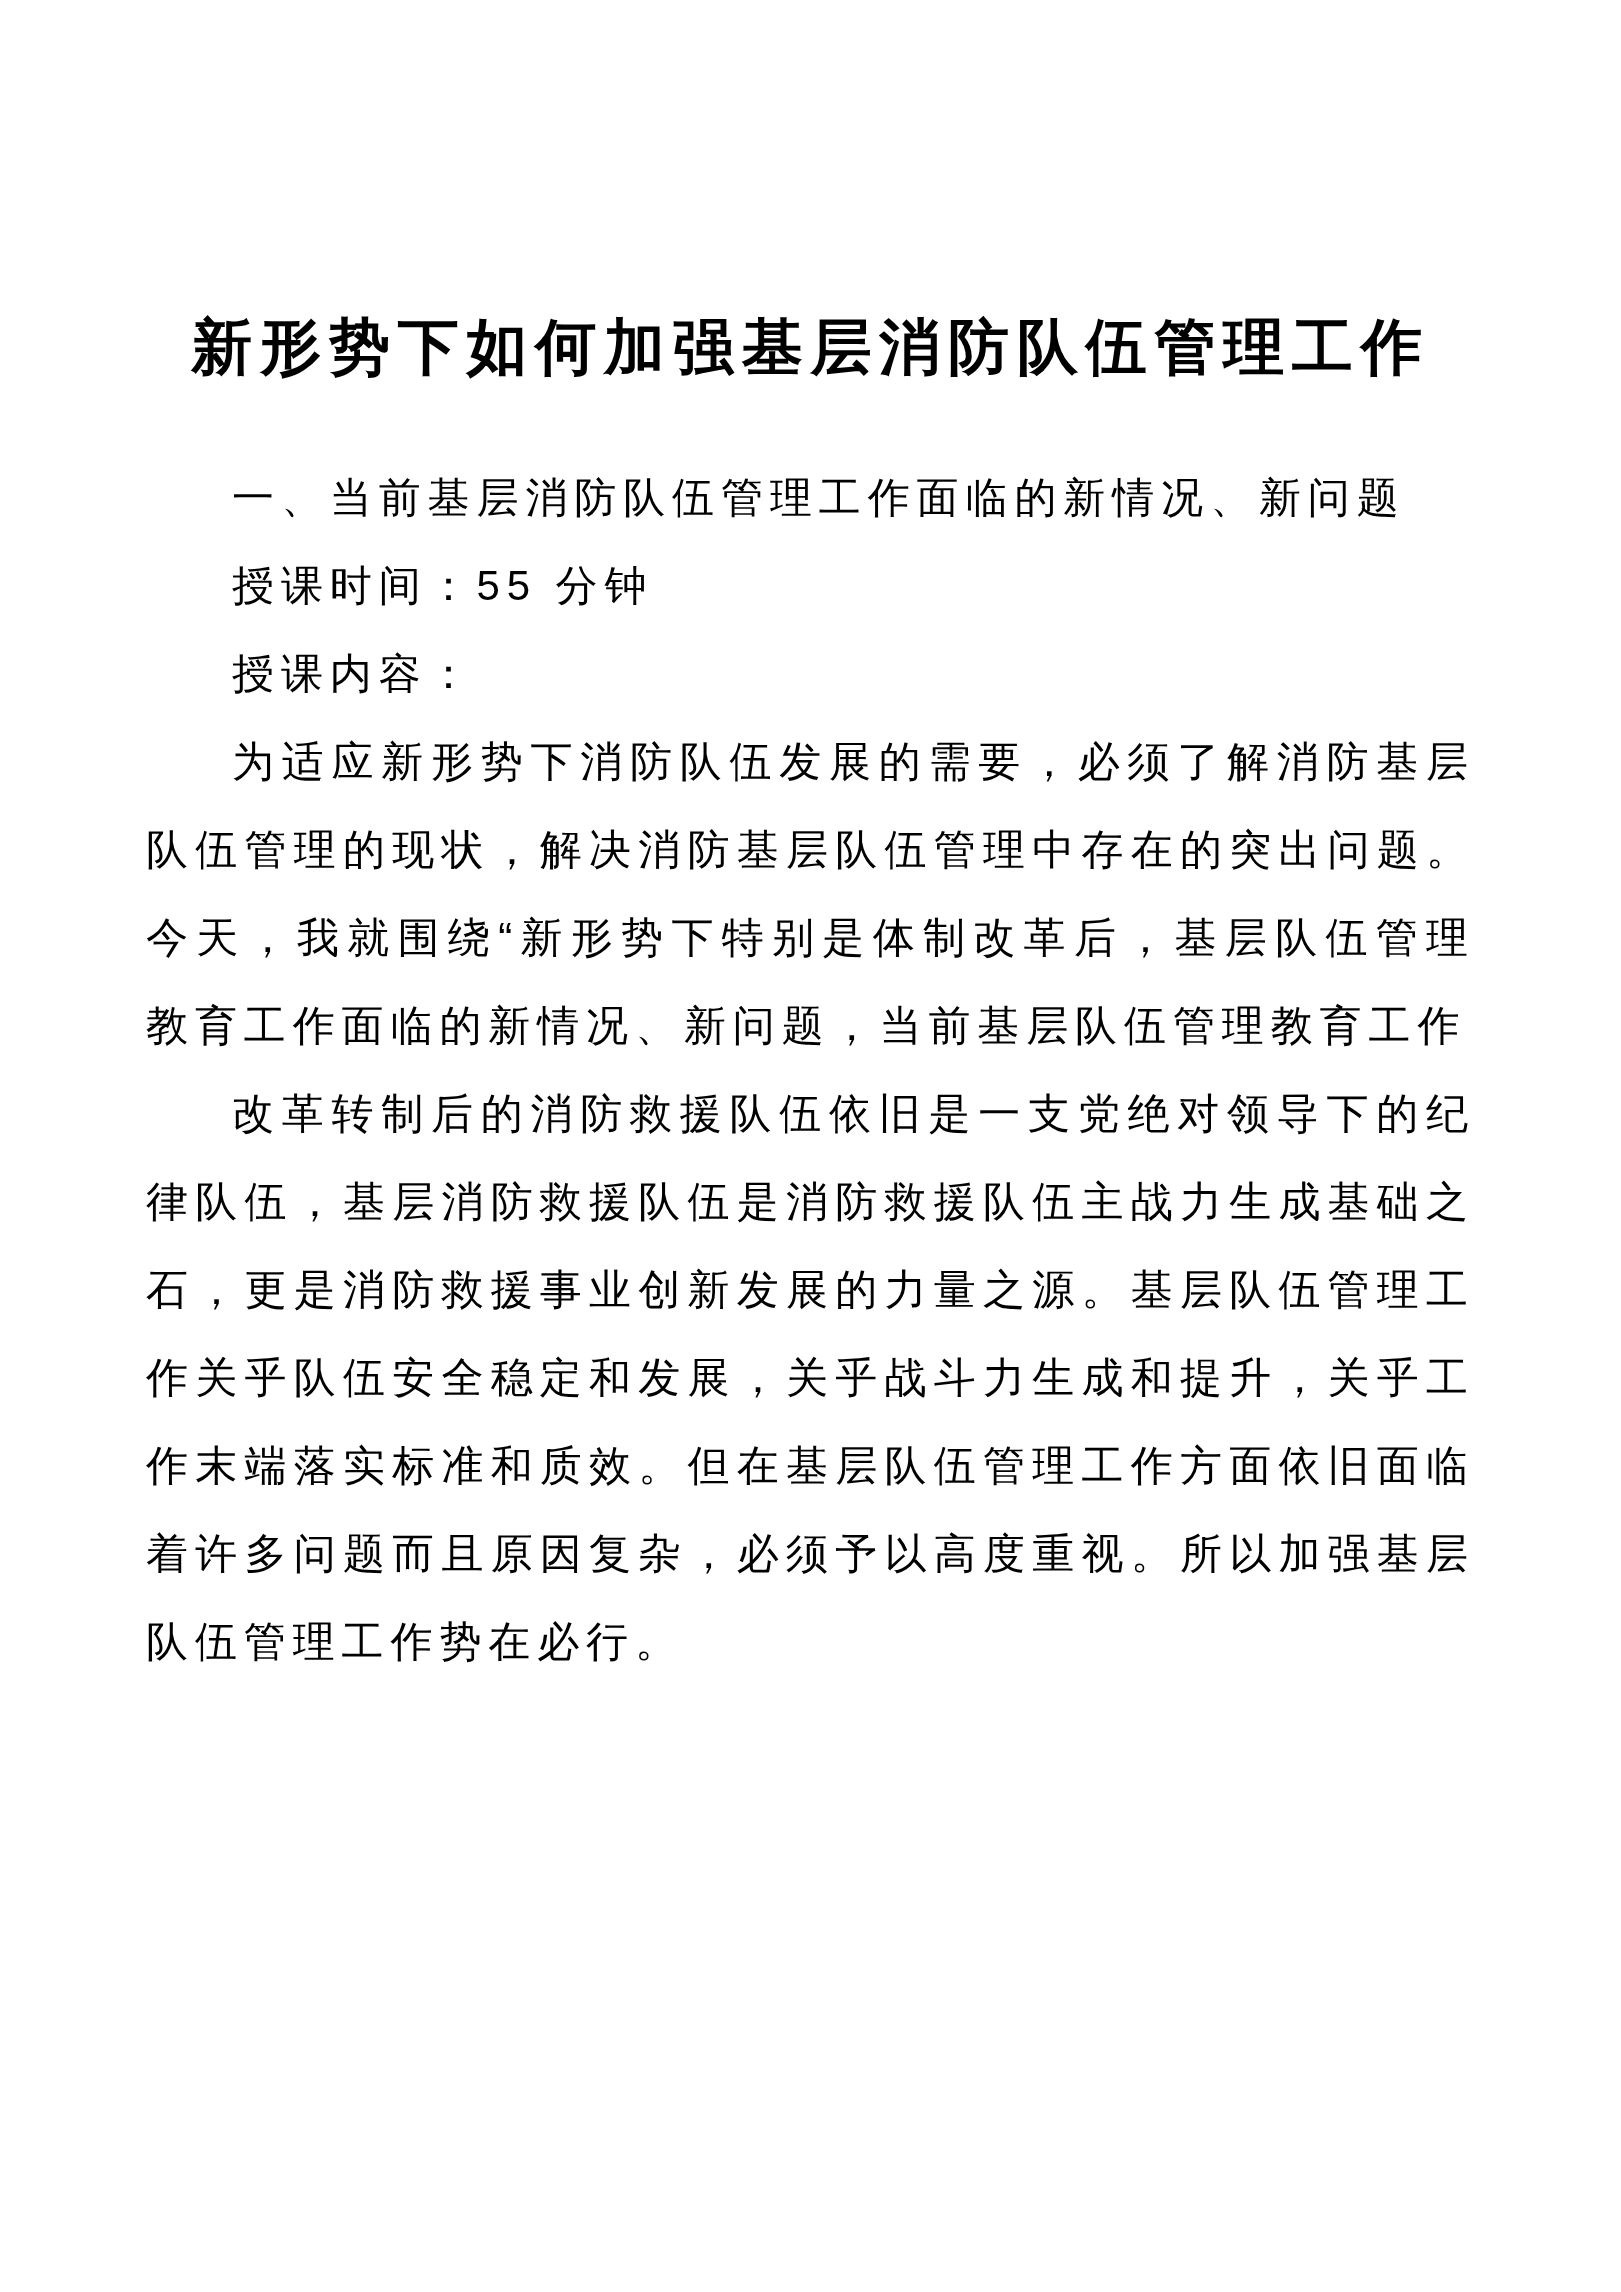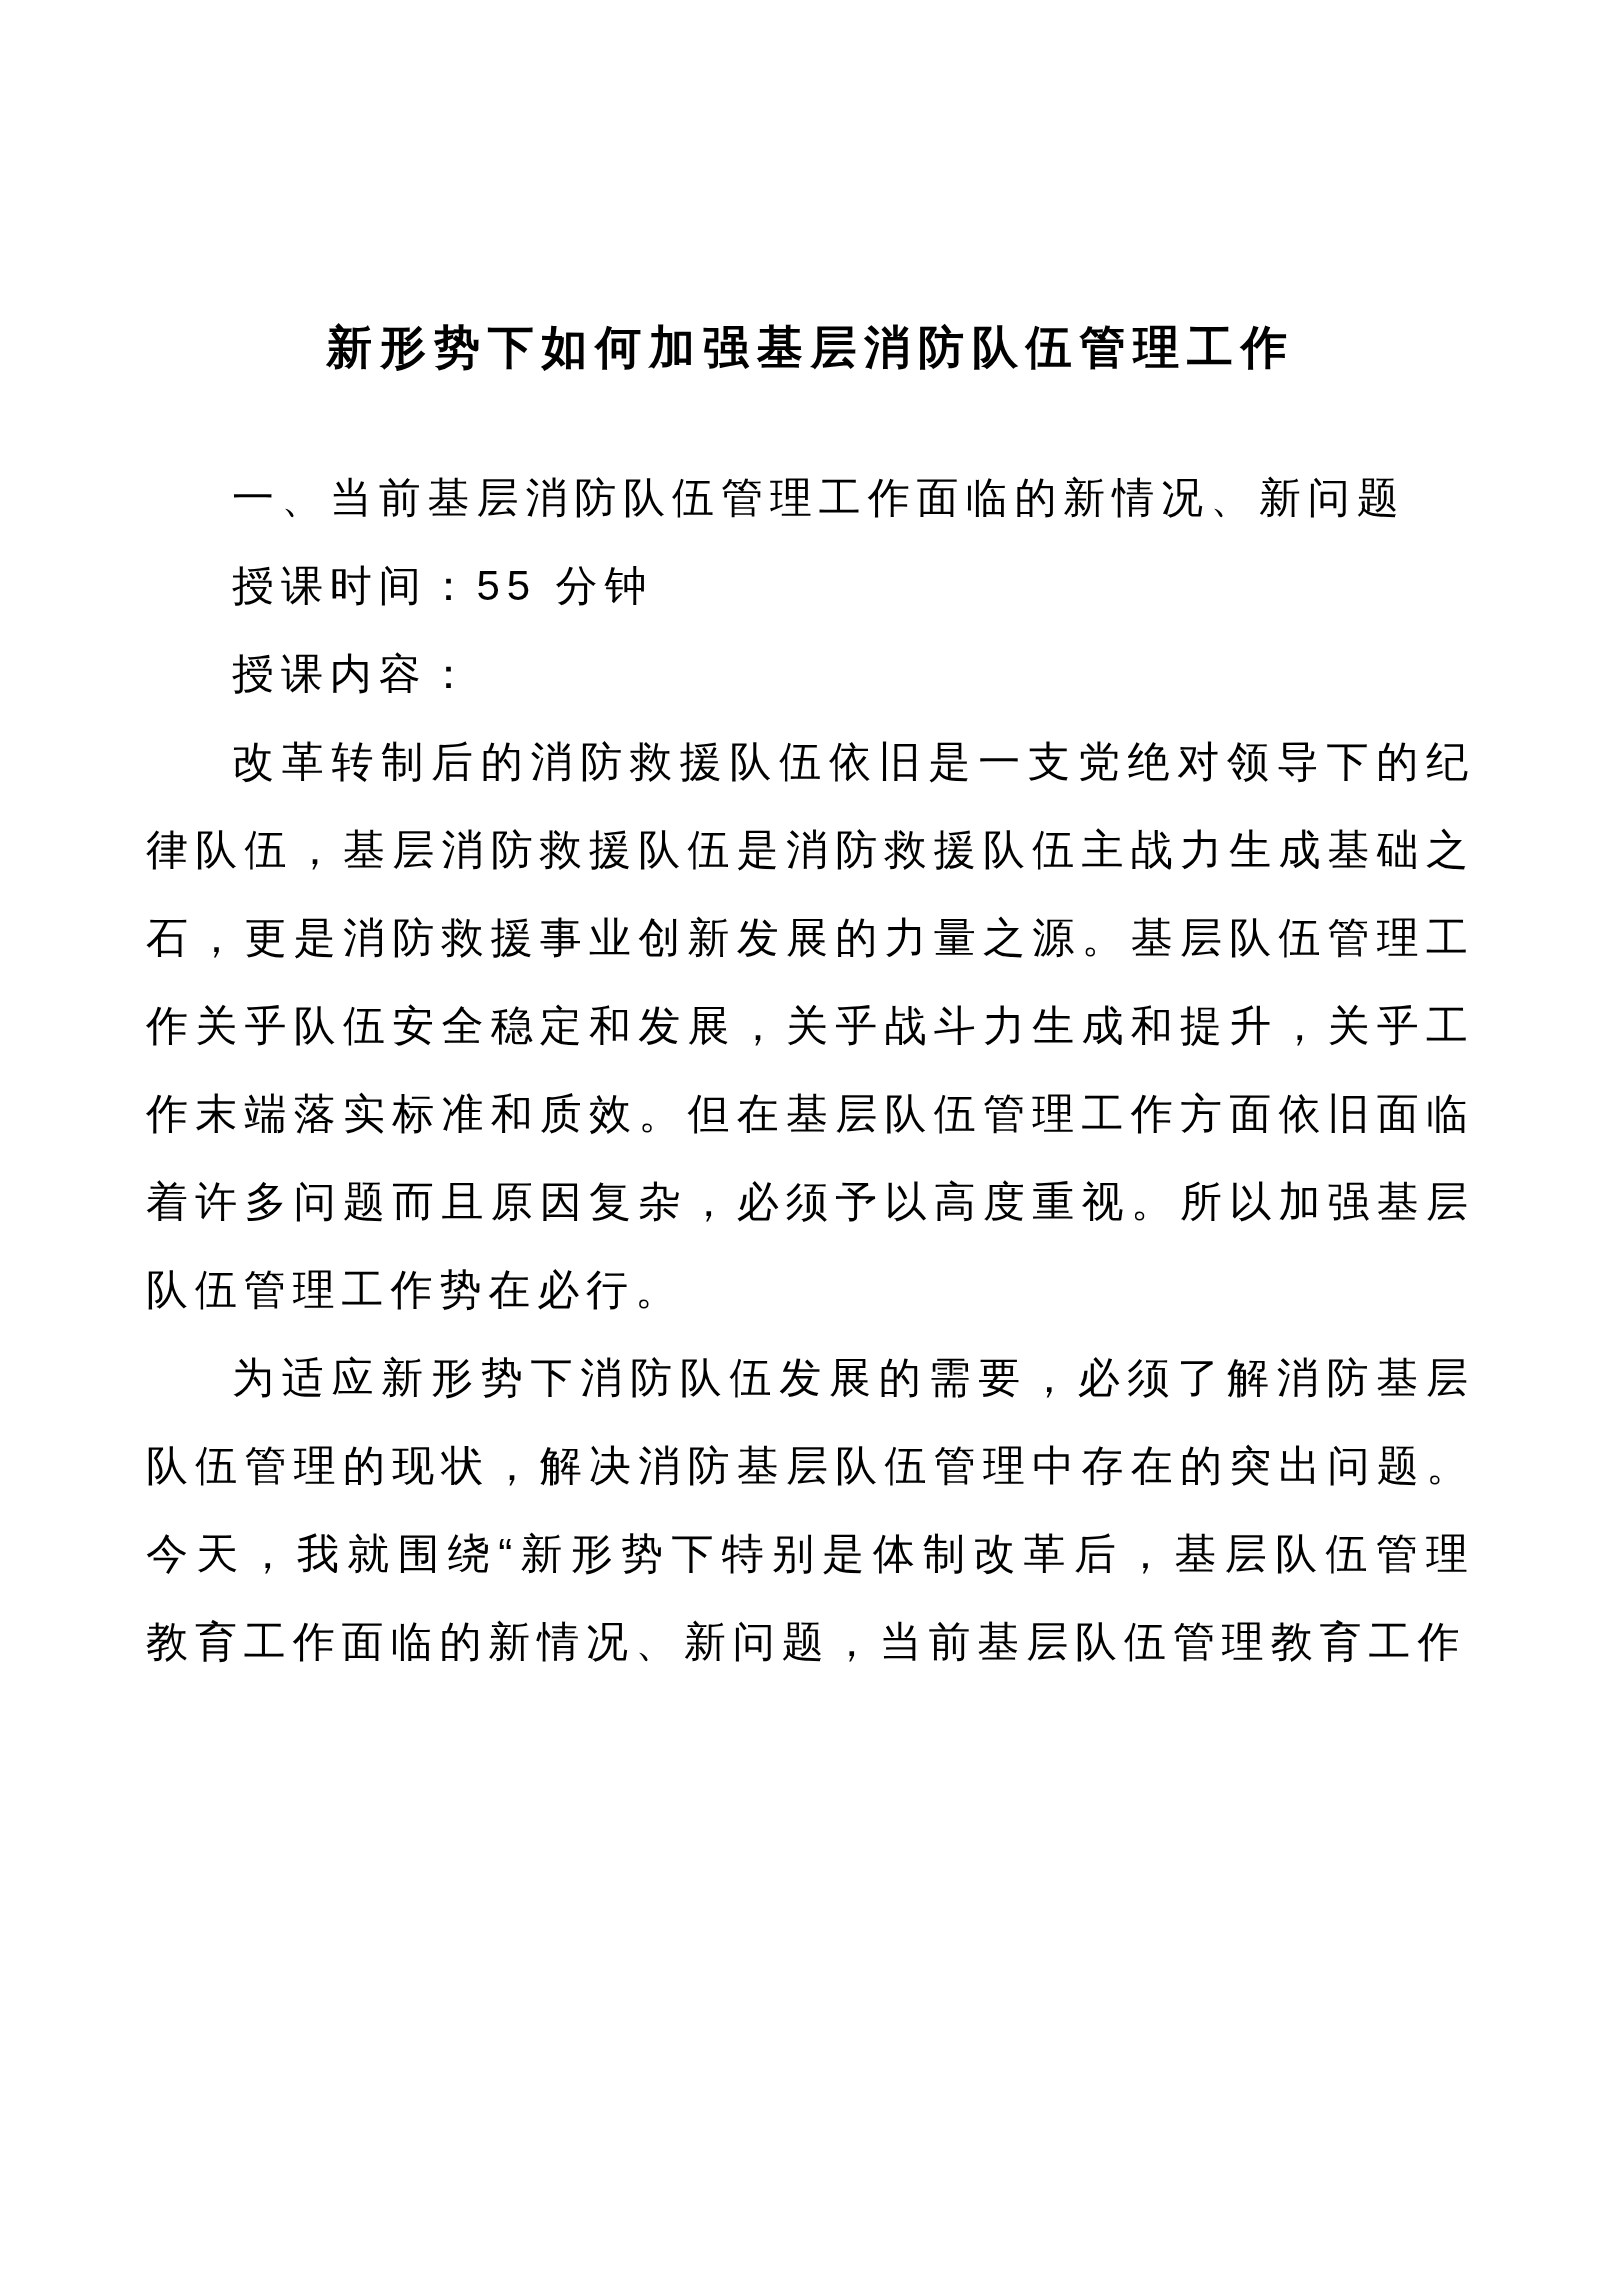--- a/index.html
+++ b/index.html
@@ -14,21 +14,21 @@
     background: #ffffff;
     color: #000000;
     box-sizing: border-box;
     padding: 0 146px;
     overflow: hidden;
     font-family: "Liberation Sans", "DejaVu Sans", sans-serif;
   }
   .doc-title {
     margin: 0;
     padding-top: 312px;
-    font-size: 46px;
+    font-size: 61px;
     line-height: 71px;
     font-weight: bold;
     text-align: center;
     letter-spacing: 7.8px;
     white-space: nowrap;
   }
   .doc-body {
     margin-top: 71px;
     font-size: 42px;
     line-height: 88px;
@@ -43,17 +43,17 @@
 </head>
 <body>
 
 <div class="page">
   <h1 class="doc-title">新形势下如何加强基层消防队伍管理工作</h1>
 
   <div class="doc-body">
     <p>一、当前基层消防队伍管理工作面临的新情况、新问题</p>
     <p>授课时间：55 分钟</p>
     <p>授课内容：</p>
+    <p>为适应新形势下消防队伍发展的需要，必须了解消防基层队伍管理的现状，解决消防基层队伍管理中存在的突出问题。今天，我就围绕“新形势下特别是体制改革后，基层队伍管理教育工作面临的新情况、新问题，当前基层队伍管理教育工作</p>
     <p>改革转制后的消防救援队伍依旧是一支党绝对领导下的纪律队伍，基层消防救援队伍是消防救援队伍主战力生成基础之石，更是消防救援事业创新发展的力量之源。基层队伍管理工作关乎队伍安全稳定和发展，关乎战斗力生成和提升，关乎工作末端落实标准和质效。但在基层队伍管理工作方面依旧面临着许多问题而且原因复杂，必须予以高度重视。所以加强基层队伍管理工作势在必行。</p>
-    <p>为适应新形势下消防队伍发展的需要，必须了解消防基层队伍管理的现状，解决消防基层队伍管理中存在的突出问题。今天，我就围绕“新形势下特别是体制改革后，基层队伍管理教育工作面临的新情况、新问题，当前基层队伍管理教育工作</p>
   </div>
 </div>
 
 
 </body></html>

